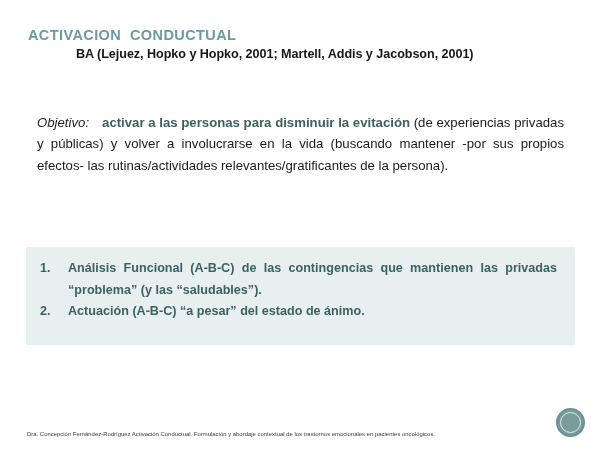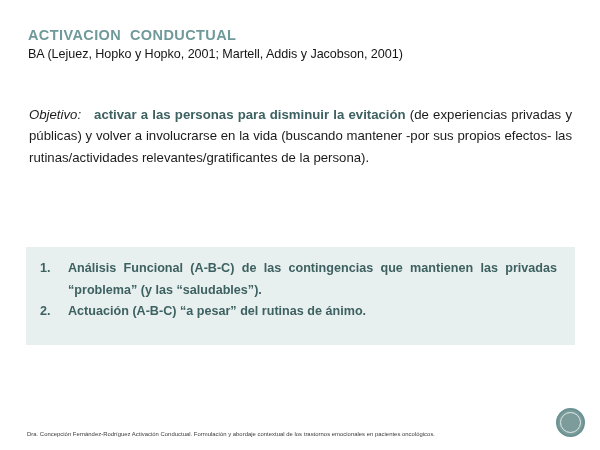--- a/index.html
+++ b/index.html
@@ -33,41 +33,42 @@
   .title {
     font-size: 14.5px;
     font-weight: bold;
     color: #70999a;
     letter-spacing: 0.4px;
     line-height: 1.28;
     white-space: pre;
   }
   .subtitle {
     font-size: 12.6px;
-    font-weight: normal;
+    font-weight: bold;
     color: #161616;
     line-height: 1.3;
     margin-top: 1px;
     letter-spacing: -0.05px;
+    margin-left: 48px;
   }
 
   
   .body-block {
     position: absolute;
     left: 29px;
     top: 104px;
     width: 543px;
     font-size: 13.2px;
     color: #1b1b1b;
     line-height: 1.62;
     text-align: justify;
     text-justify: inter-word;
   }
   .body-block p {
-    margin: 0;
+    margin: 8px;
   }
   .lead-label {
     font-style: italic;
     font-weight: normal;
     color: #1b1b1b;
   }
   .accent-bold {
     color: #3d6061;
     font-weight: bold;
   }
@@ -163,21 +164,21 @@
   </div>
 
   <div class="box">
     <ol class="num-list">
       <li class="num-item">
         <span class="num-marker">1.</span>
         <span class="num-text">Análisis Funcional  (A-B-C) de las contingencias que mantienen las privadas “problema”  (y las “saludables”).</span>
       </li>
       <li class="num-item">
         <span class="num-marker">2.</span>
-        <span class="num-text">Actuación (A-B-C) “a pesar”  del rutinas de ánimo.</span>
+        <span class="num-text">Actuación (A-B-C) “a pesar”  del estado de ánimo.</span>
       </li>
     </ol>
   </div>
 
   <div class="footer">Dra. Concepción Fernández-Rodríguez Activación Conductual.  Formulación y abordaje contextual de los trastornos emocionales en pacientes oncológicos.</div>
 
   <div class="logo-circle">
     <div class="logo-inner"></div>
   </div>
 

